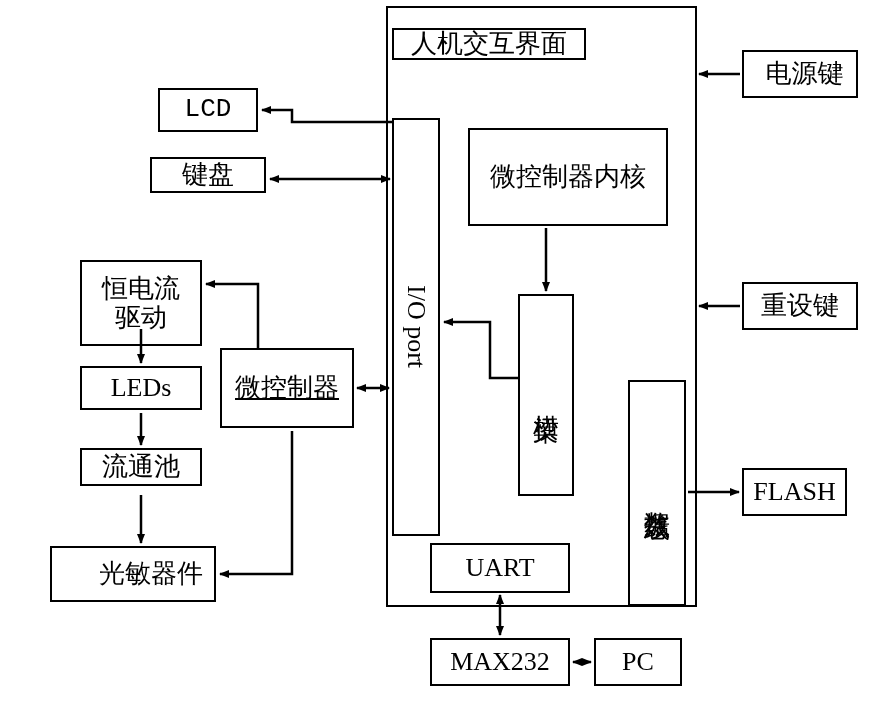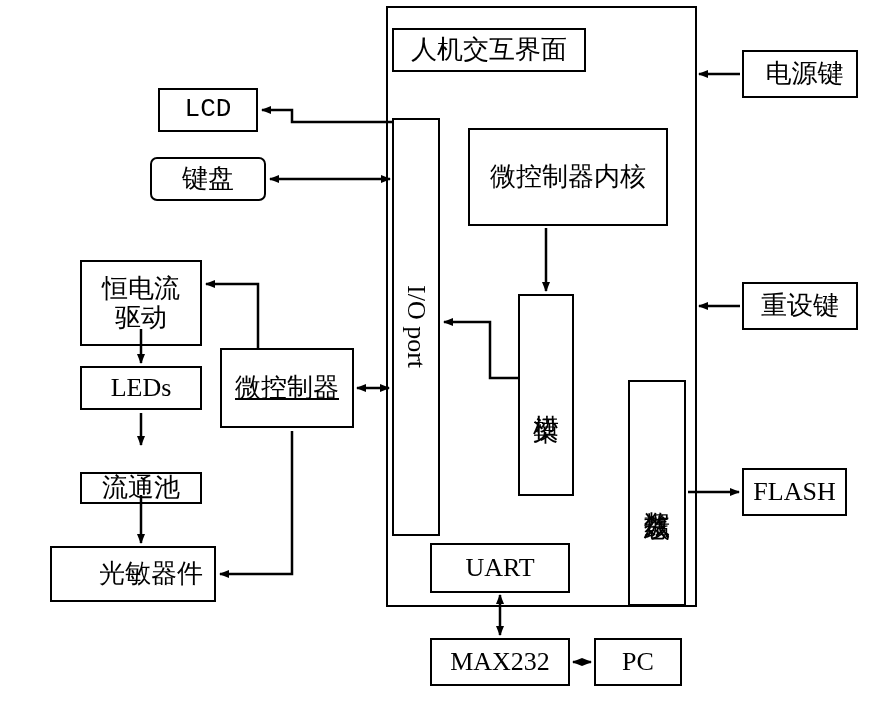--- a/index.html
+++ b/index.html
@@ -51,29 +51,29 @@
   .fs28 { font-size: 26px; font-family: Liberation Mono, monospace; }
   .fs26 { font-size: 26px; }
 </style>
 </head>
 <body>
 
 <div id="canvas">
 
   <div class="box outer" style="left:386px; top:6px; width:311px; height:601px;"></div>
 
-  <div class="box fs26" style="left:392px; top:28px; width:194px; height:44px;">
+  <div class="box fs26" style="left:392px; top:28px; width:194px; height:32px;">
     <span>人机交互界面</span>
   </div>
 
   <div class="box fs28" style="left:158px; top:88px; width:100px; height:44px;">
     <span>LCD</span>
   </div>
 
-  <div class="box fs26" style="left:150px; top:157px; width:116px; height:44px;border-radius:7px;">
+  <div class="box fs26" style="left:150px; top:157px; width:116px; height:36px;">
     <span>键盘</span>
   </div>
 
   <div class="box fs26" style="left:742px; top:50px; width:116px; height:48px;padding-left:9px;">
     <span>电源键</span>
   </div>
 
   <div class="box fs26" style="left:742px; top:282px; width:116px; height:48px;">
     <span>重设键</span>
   </div>
@@ -112,21 +112,21 @@
 
   <div class="box fs26" style="left:80px; top:240px; width:122px; height:86px;margin-top:20px;">
     <span>恒电流
 驱动</span>
   </div>
 
   <div class="box fs26" style="left:80px; top:366px; width:122px; height:44px;align-items:center;">
     <span>LEDs</span>
   </div>
 
-  <div class="box fs26" style="left:80px; top:448px; width:122px; height:32px;margin-top:24px;">
+  <div class="box fs26" style="left:80px; top:448px; width:122px; height:38px;">
     <span>流通池</span>
   </div>
 
   <div class="box fs26" style="left:50px; top:546px; width:166px; height:56px;padding-left:36px;">
     <span>光敏器件</span>
   </div>
 
   <div class="box fs26" style="left:220px; top:348px; width:134px; height:80px;text-decoration:underline;">
     <span>微控制器</span>
   </div>

